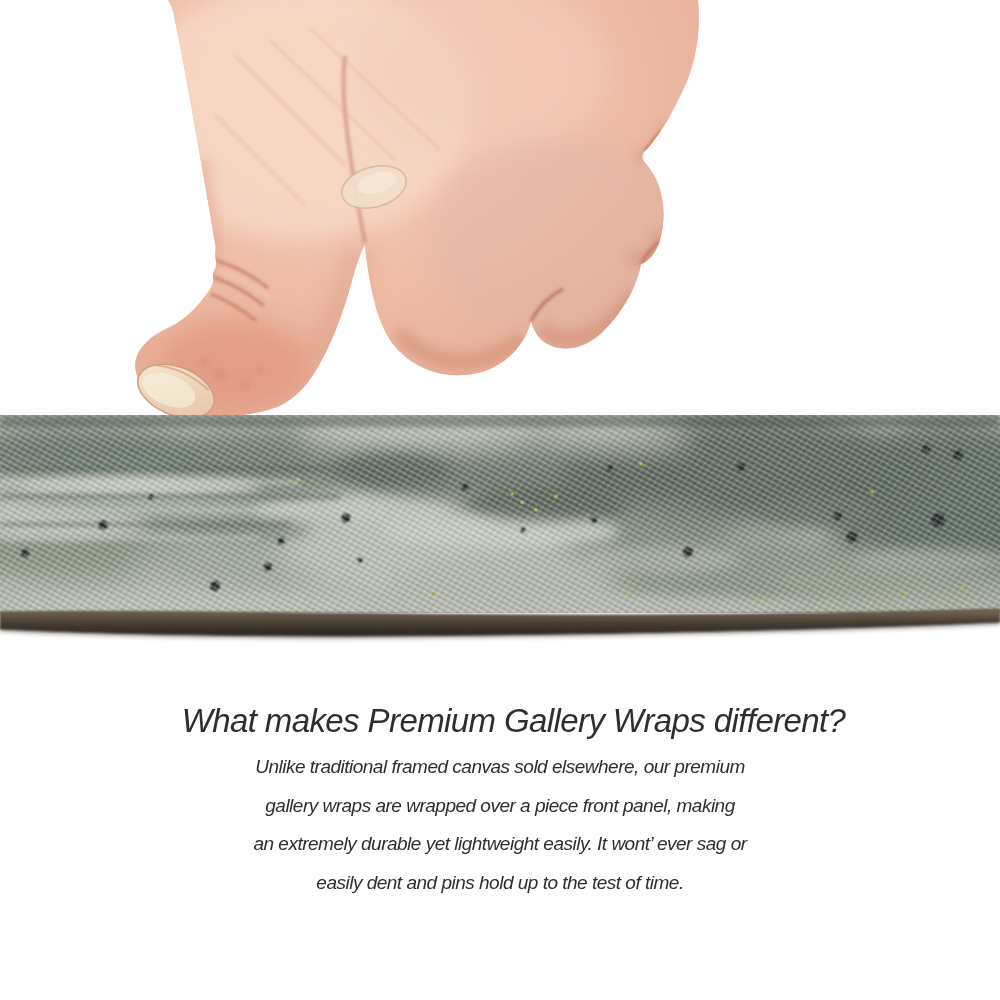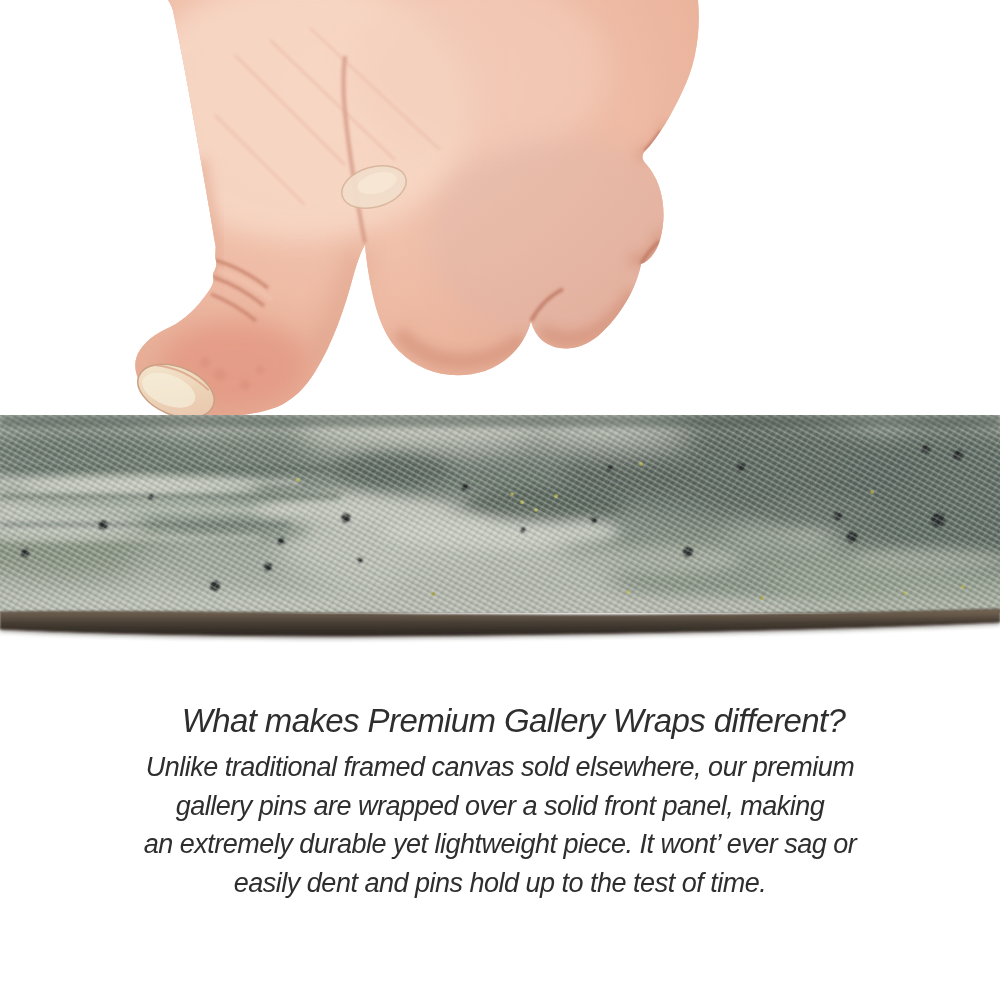--- a/index.html
+++ b/index.html
@@ -3,21 +3,21 @@
 <meta charset="utf-8">
 <style>
   html,body{margin:0;padding:0;background:#ffffff;}
   .stage{position:relative;width:1000px;height:1000px;background:#ffffff;overflow:hidden;
          font-family:"Liberation Sans",sans-serif;}
   .hand-svg{position:absolute;top:0;left:0;}
   .strip-svg{position:absolute;top:410px;left:0;}
   .copy{position:absolute;top:701px;left:0;width:1000px;text-align:center;
         color:#2e2e2e;font-style:italic;}
   .copy h1{margin:0 0 7px 0;font-size:33px;font-weight:400;letter-spacing:-0.6px;line-height:40px;padding-left:27px;}
-  .copy p{margin:0;font-size:27px;letter-spacing:-0.5px;line-height:38.5px;font-style:italic;}
+  .copy p{margin:0;font-size:19px;letter-spacing:-0.5px;line-height:38.5px;font-style:italic;}
 </style>
 </head>
 <body>
 
 <div class="stage">
 
   <svg class="hand-svg" width="1000" height="420" viewBox="0 0 1000 420" aria-hidden="true">
     <defs>
       <radialGradient id="skinGrad" cx="38%" cy="22%" r="85%">
         <stop offset="0%" stop-color="#f6d5c2"></stop>
@@ -246,18 +246,18 @@
     <g>
       <path d="M0,202 C200,200 420,206 640,205 C820,204 940,201 1000,199 L1000,212
                C850,219 600,225 350,226 C200,226 80,223 0,219 Z" fill="url(#edgeGrad)" filter="url(#sb1)" stroke="#4a4036"></path>
       <path d="M0,219 C80,223 200,226 350,226 C600,225 850,219 1000,212" stroke="#3a332c" stroke-width="3" fill="none" filter="url(#sb3)" opacity="0.8"></path>
     </g>
   </svg>
 
   <div class="copy">
     <h1>What makes Premium Gallery Wraps different?</h1>
     <p>Unlike traditional framed canvas sold elsewhere, our premium</p>
-    <p>gallery pins are wrapped over a solid front panel, making</p>
-    <p>an extremely durable yet lightweight piece. It wont’ ever sag or</p>
+    <p>gallery wraps are wrapped over a piece front panel, making</p>
+    <p>an extremely durable yet lightweight easily. It wont’ ever sag or</p>
     <p>easily dent and pins hold up to the test of time.</p>
   </div>
 
 </div>
 
 </body></html>

